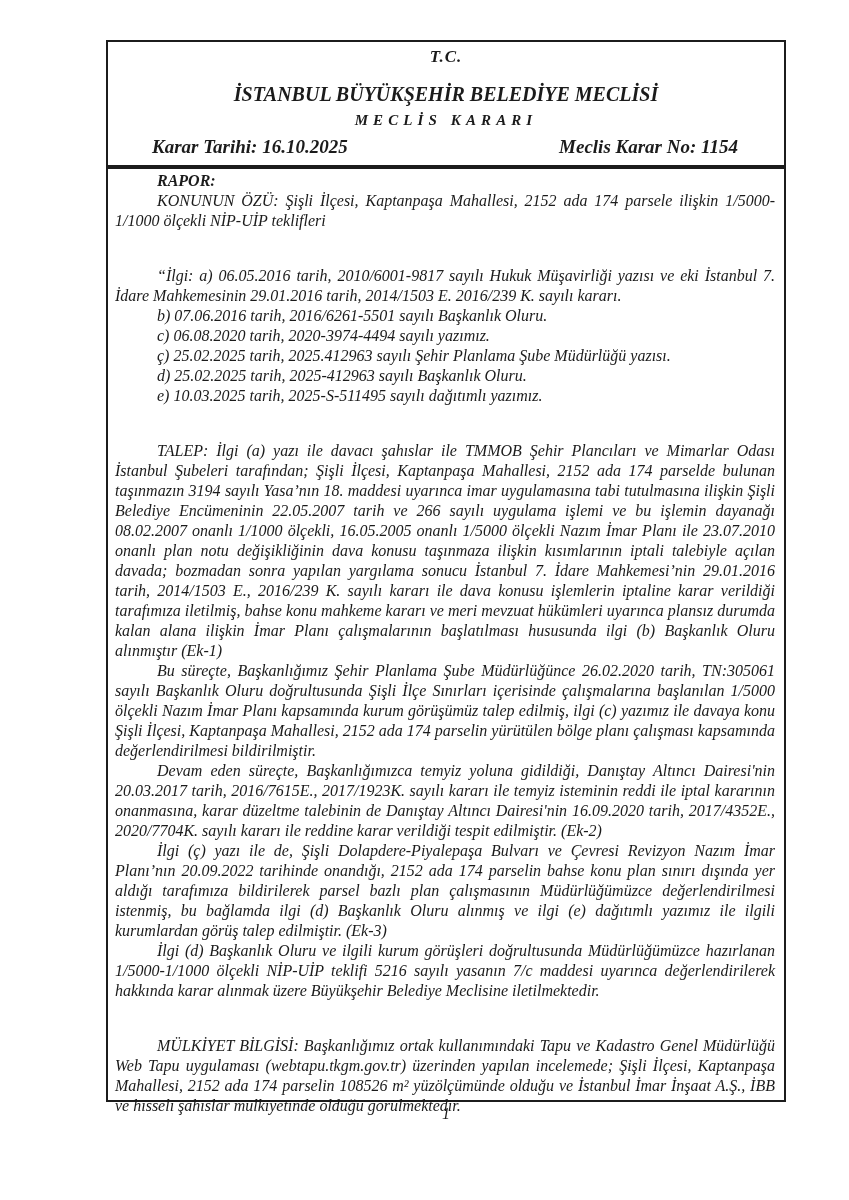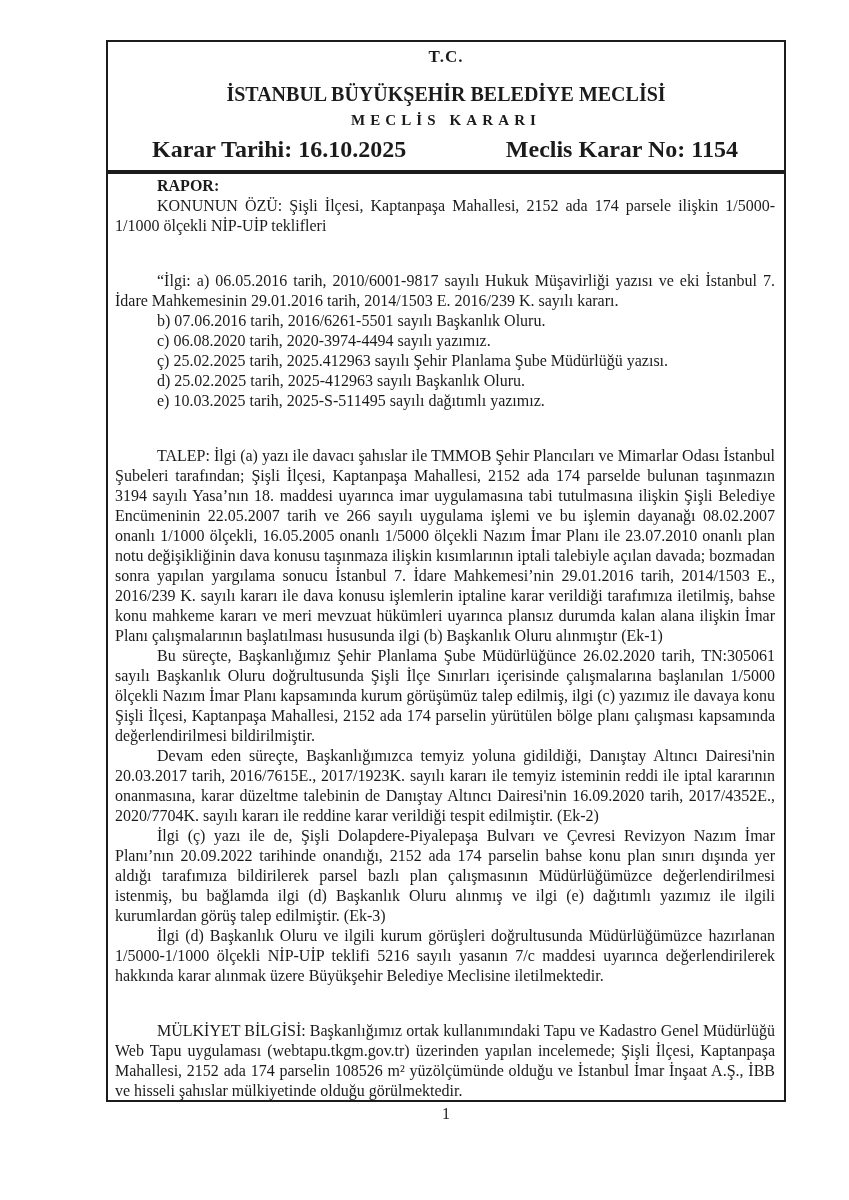--- a/index.html
+++ b/index.html
@@ -8,20 +8,21 @@
     background: #ffffff;
     font-family: "Liberation Serif", "DejaVu Serif", serif;
     color: #1b1b1b;
   }
   .page {
     position: relative;
     width: 849px;
     height: 1200px;
     background: #ffffff;
     overflow: hidden;
+    font-style: italic;
   }
   .doc-frame {
     position: absolute;
     left: 106px;
     top: 40px;
     width: 680px;
     height: 1062px;
     border: 2px solid #1c1c1c;
     box-sizing: border-box;
     background: #ffffff;
@@ -48,21 +49,21 @@
     line-height: 24px;
     margin-top: 2px;
     letter-spacing: 0.34em;
   }
   .decision-meta-row {
     display: flex;
     justify-content: space-between;
     align-items: baseline;
     padding: 4px 46px 7px 44px;
     font-weight: bold;
-    font-size: 24px;
+    font-size: 19px;
     border-bottom: 4px solid #1c1c1c;
     text-align: left;
   }
   .doc-body {
     padding: 2px 9px 0 7px;
     font-size: 16px;
     line-height: 20px;
     text-align: justify;
   }
   .doc-body p {

